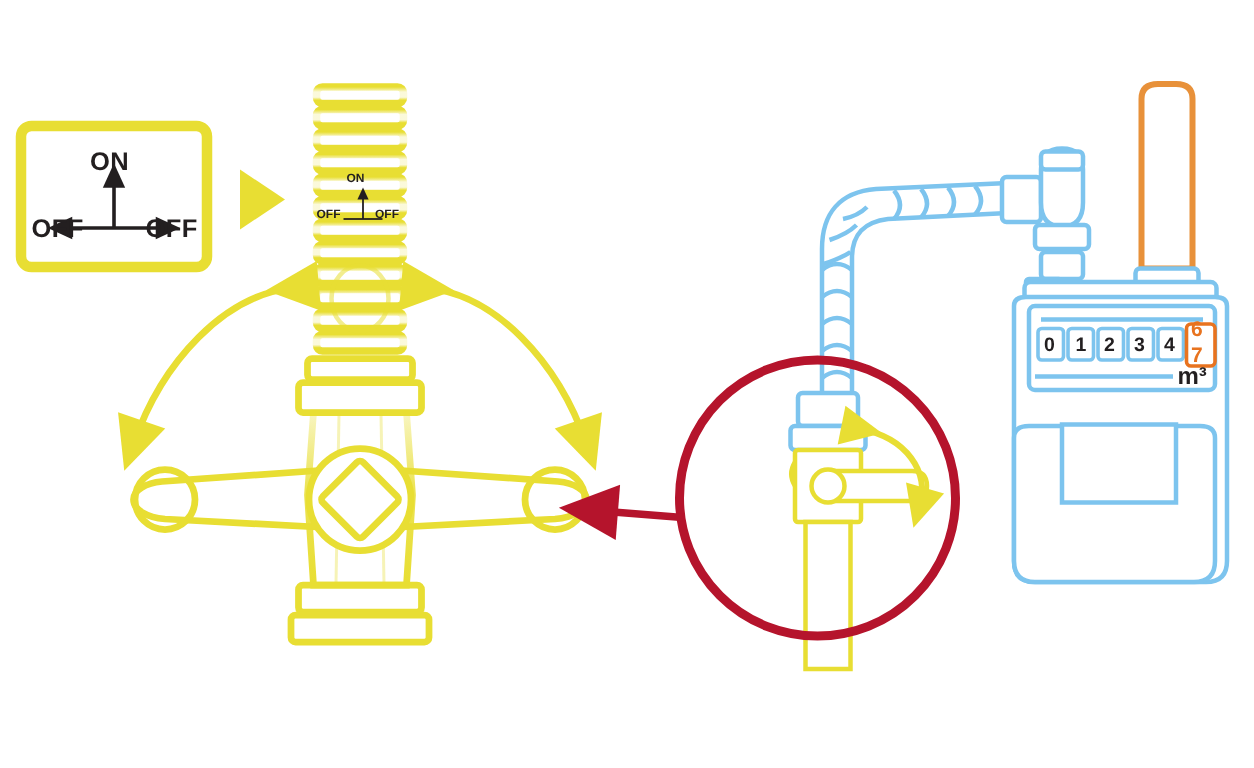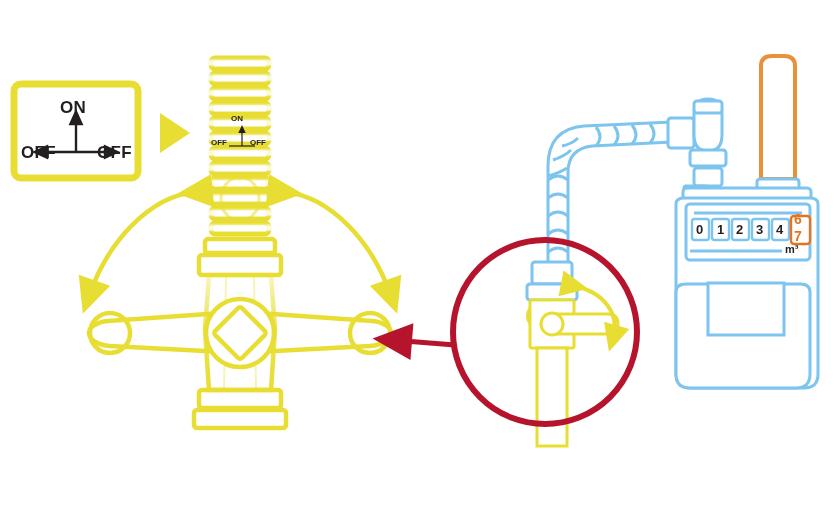--- a/index.html
+++ b/index.html
@@ -207,15 +207,15 @@
     <line x1="26" y1="26" x2="39" y2="26" stroke="#231f20" stroke-width="1.2"></line>
   </svg>
 
   <div class="lbl" style="left:696px;top:222px;font-size:13px;">0</div>
   <div class="lbl" style="left:717px;top:222px;font-size:13px;">1</div>
   <div class="lbl" style="left:736px;top:222px;font-size:13px;">2</div>
   <div class="lbl" style="left:756px;top:222px;font-size:13px;">3</div>
   <div class="lbl" style="left:776px;top:222px;font-size:13px;">4</div>
   <div class="lbl" style="left:794px;top:211px;font-size:14px;color:#e8731f;">6</div>
   <div class="lbl" style="left:794px;top:228px;font-size:14px;color:#e8731f;">7</div>
-  <div class="lbl" style="left:785px;top:243px;font-size:11px;">m³</div>
+  <div class="lbl" style="left:785px;top:243px;font-size:16px;">m³</div>
 
 </div>
 
 </body></html>

